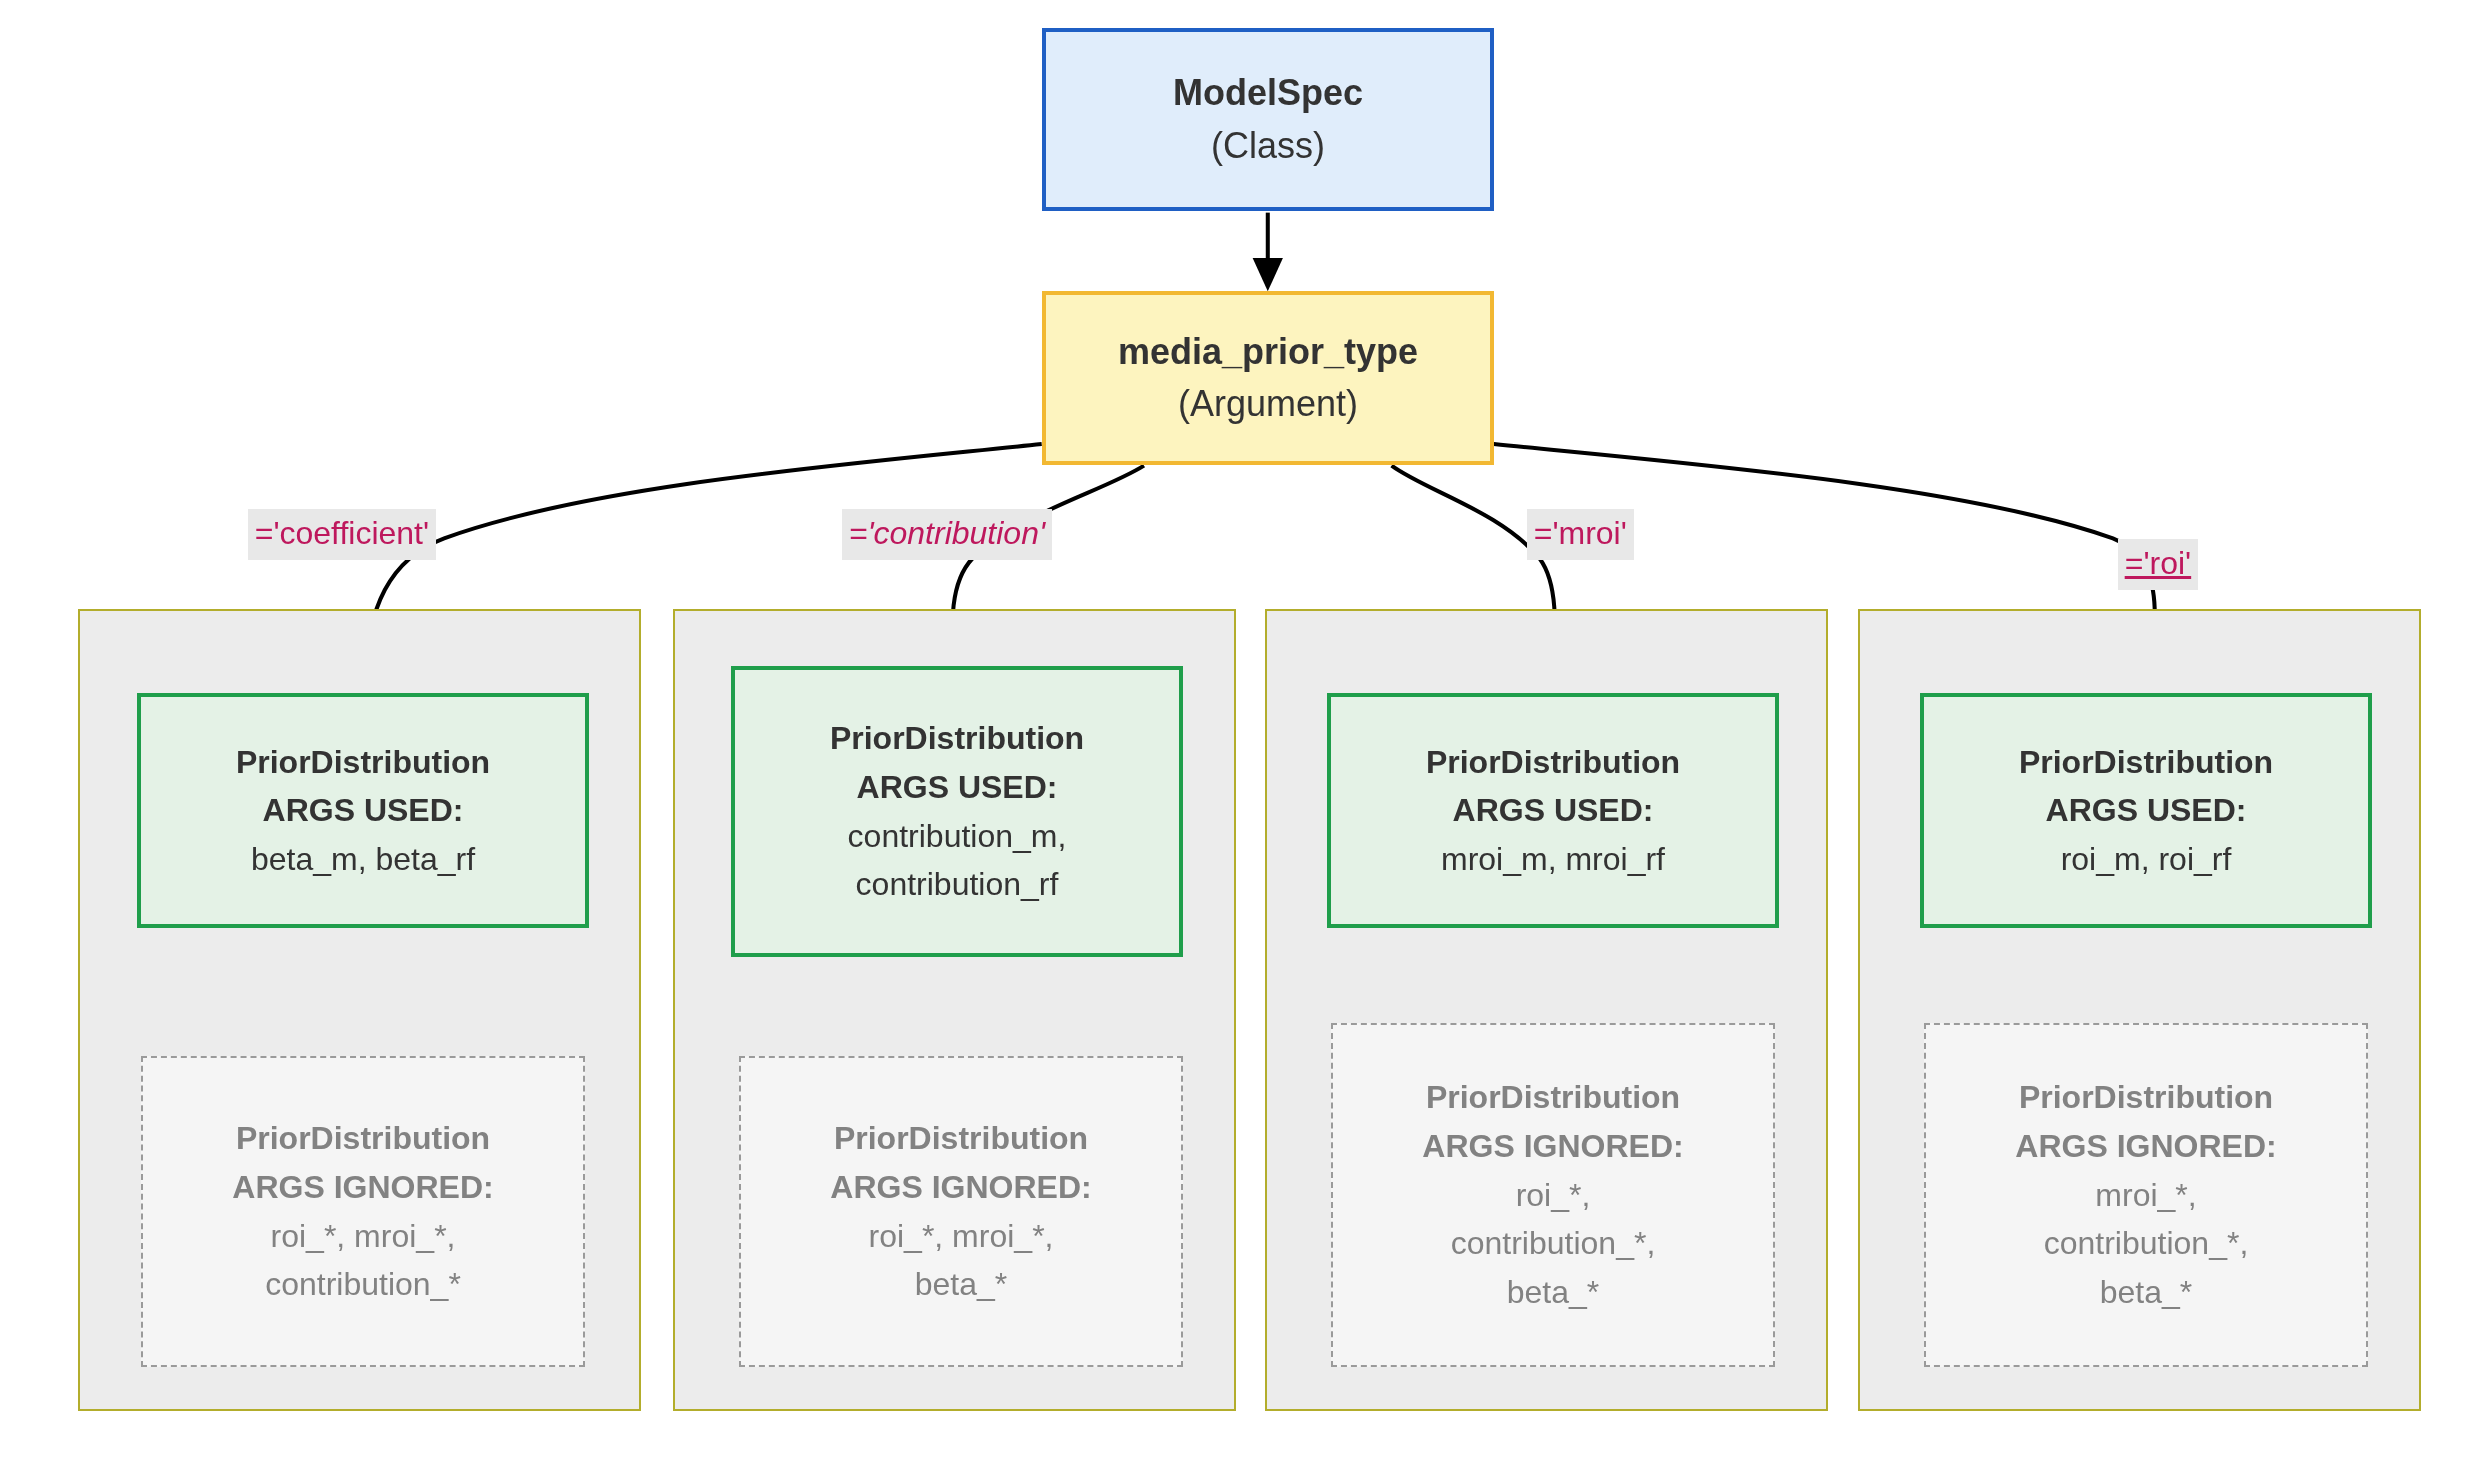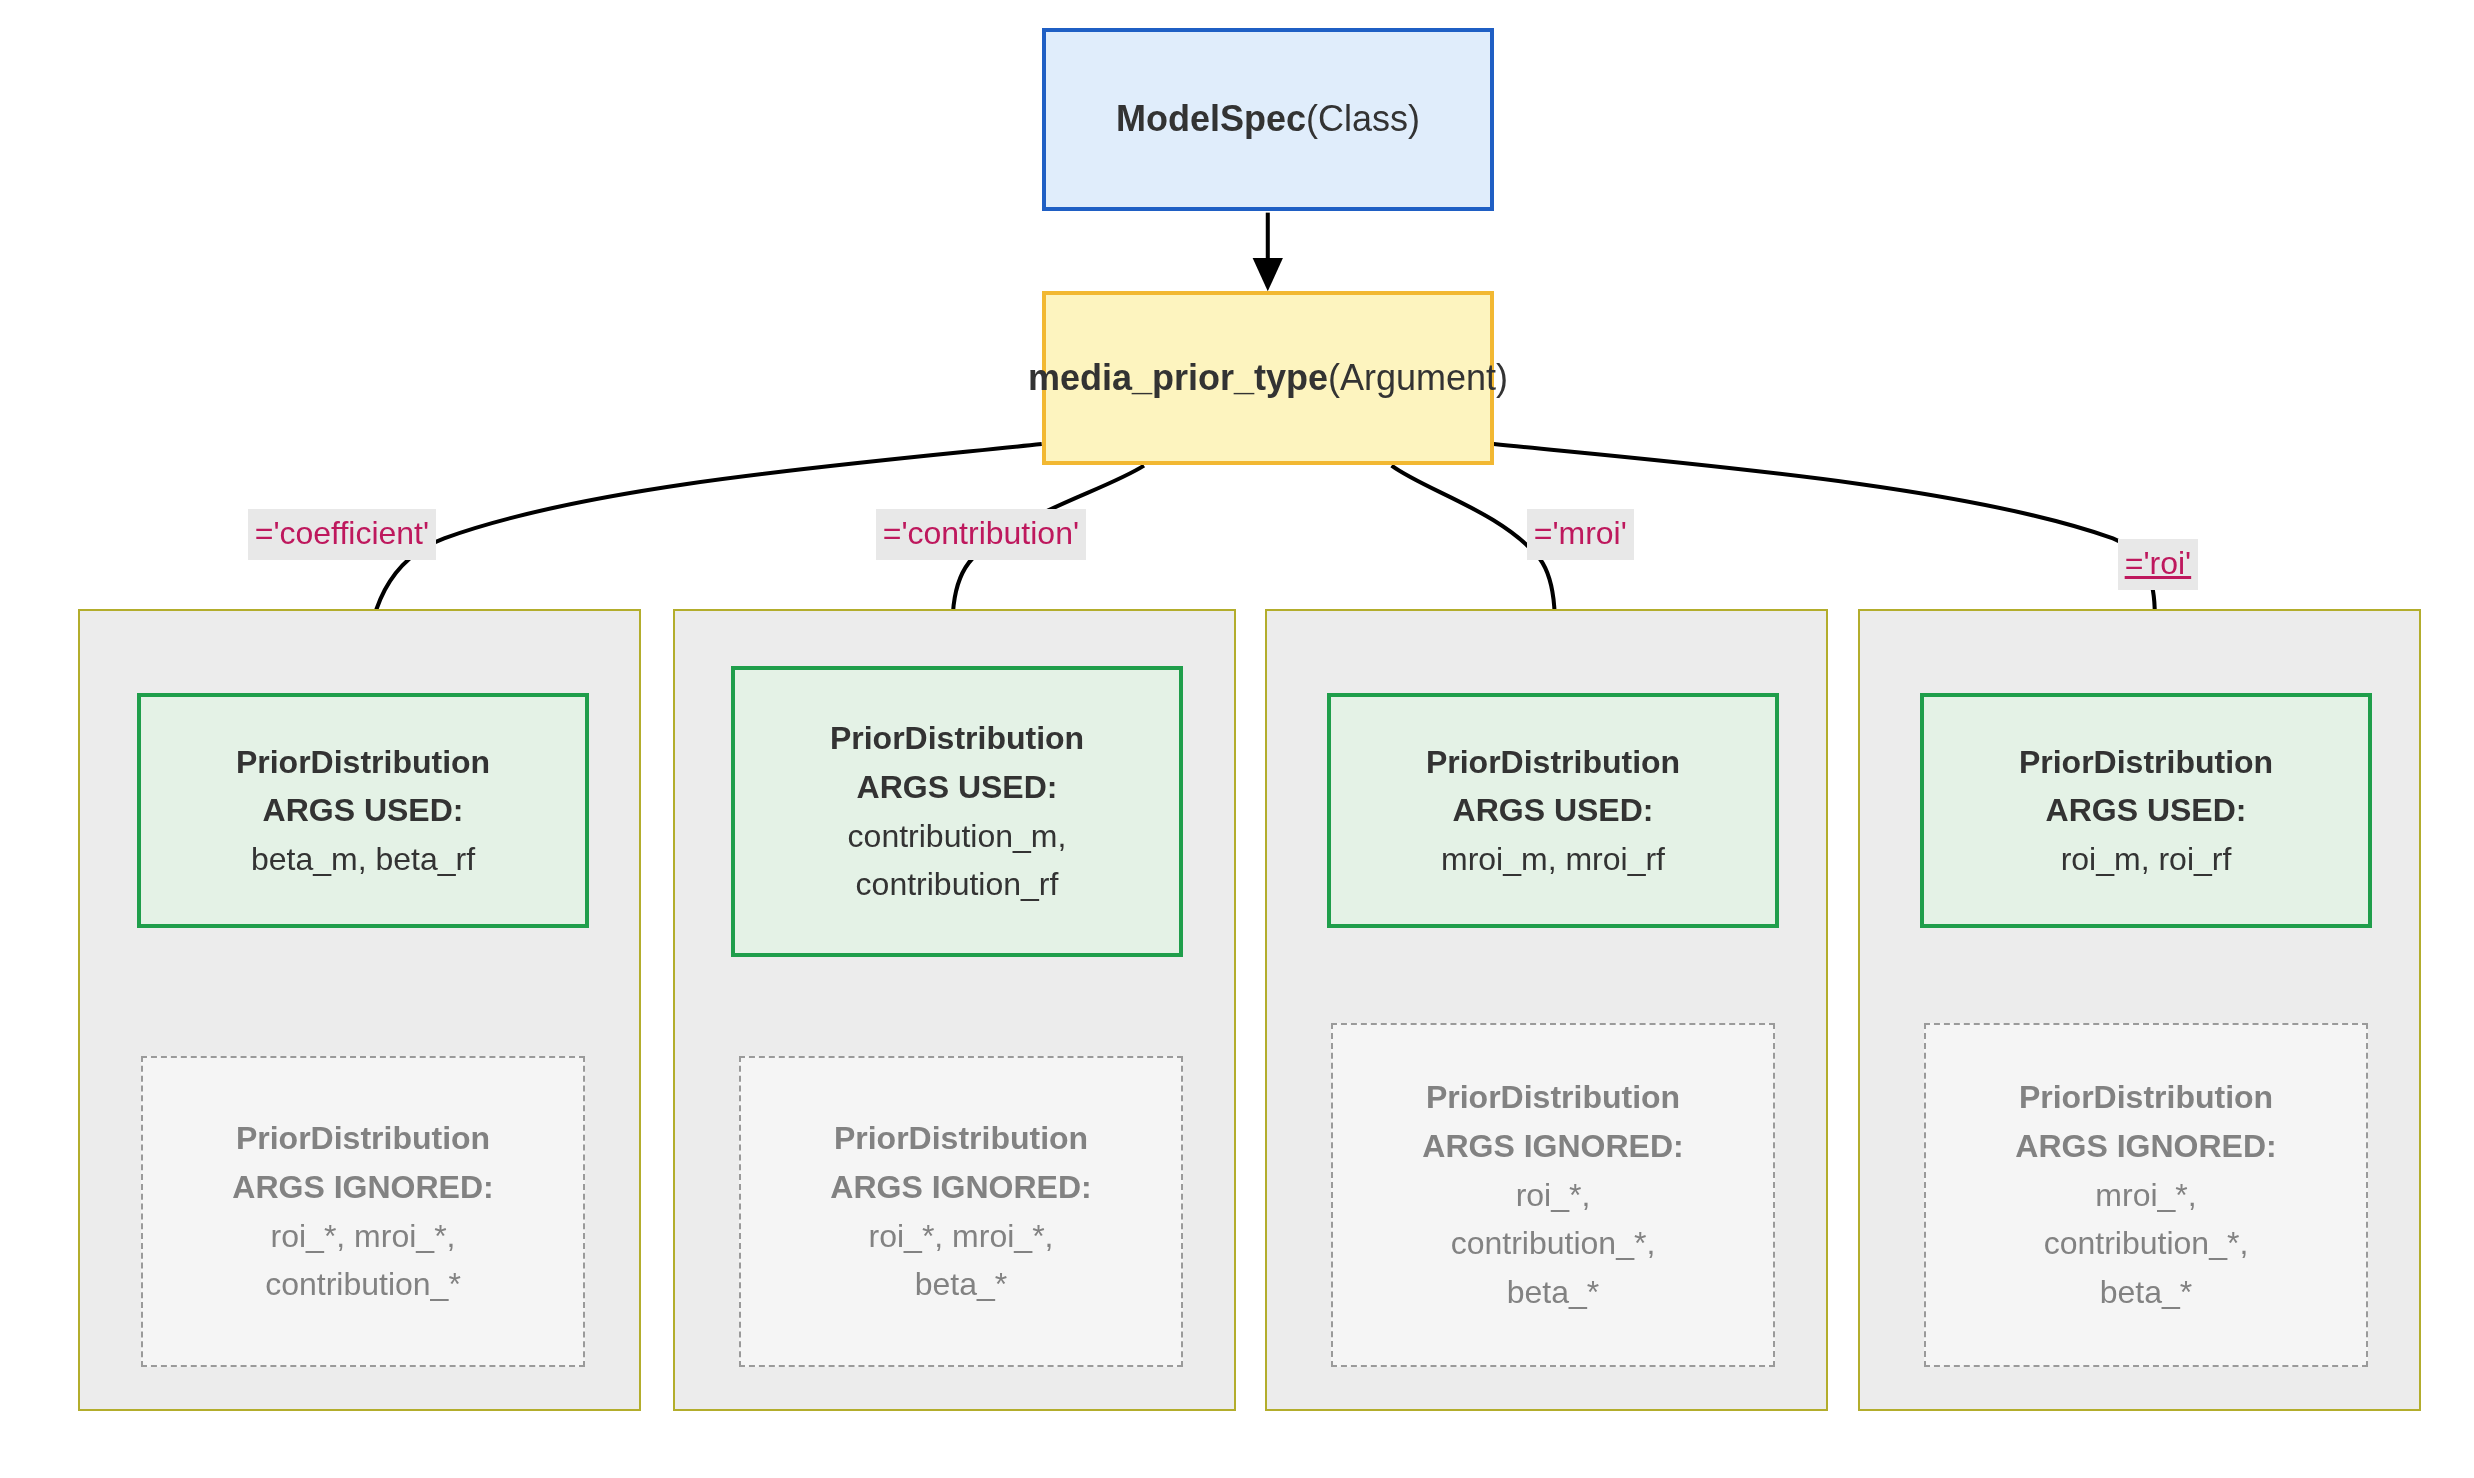--- a/index.html
+++ b/index.html
@@ -25,21 +25,21 @@
     width: 2475px;
     height: 1479px;
     pointer-events: none;
   }
 
   
   .node {
     position: absolute;
     box-sizing: border-box;
     display: flex;
-    flex-direction: row;
+    flex-direction: column;
     align-items: center;
     justify-content: center;
     text-align: center;
     color: #333333;
   }
 
   .node-class {
     background: #e0edfb;
     border: 4px solid #1f5fc4;
     left: 1042px;
@@ -127,21 +127,21 @@
   .edge-label {
     position: absolute;
     background: #e8e8e8;
     color: #be185d;
     font-size: 32px;
     line-height: 1.0;
     padding: 8px 6.7px 10.8px 6.7px;
     white-space: nowrap;
   }
   .el-1 { left: 248px;  top: 509px; }
-  .el-2 { left: 876px; top: 509px; }
+  .el-2 { left: 842px; top: 509px; font-style: italic; }
   .el-3 { left: 1500px; top: 509px; margin-left: 27px; }
   .el-4 { left: 2118px; top: 539px; text-decoration: underline; }
 </style>
 </head>
 <body>
 
 <div id="stage">
 
   <svg class="edges" viewBox="0 0 3678 2198" xmlns="http://www.w3.org/2000/svg">
     <defs>

